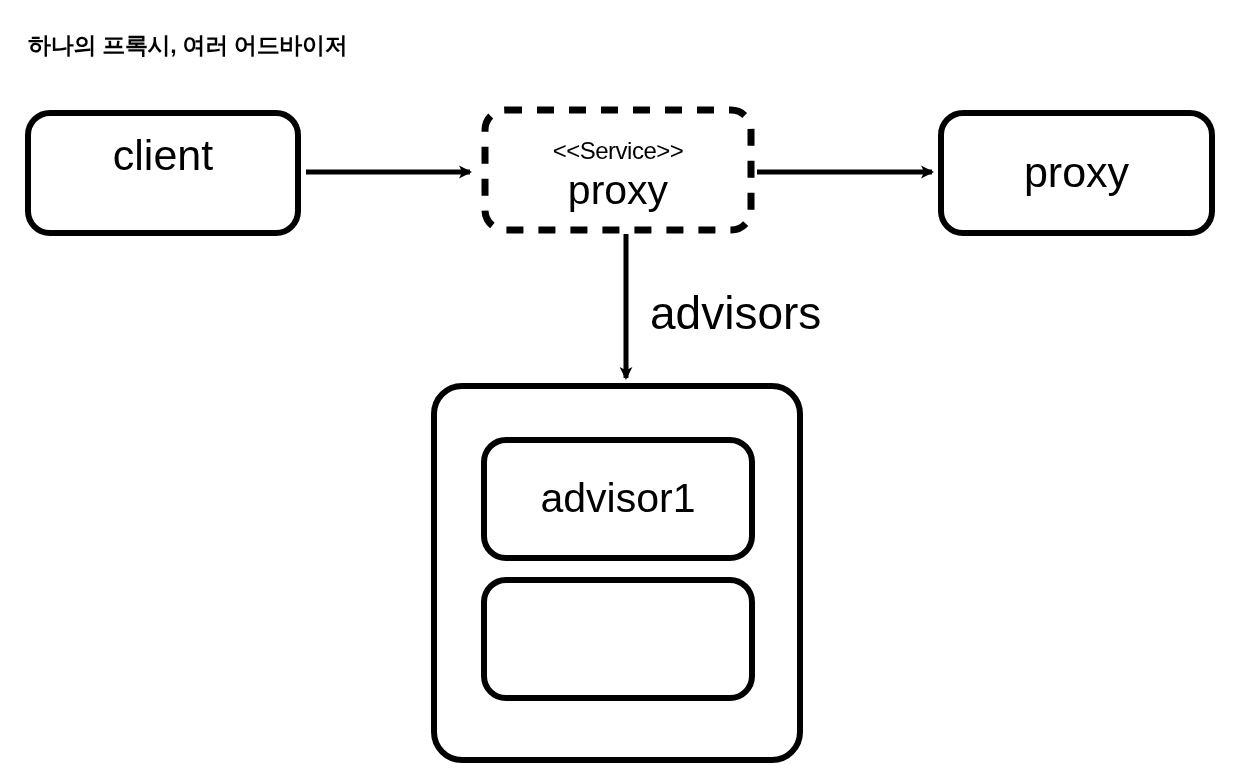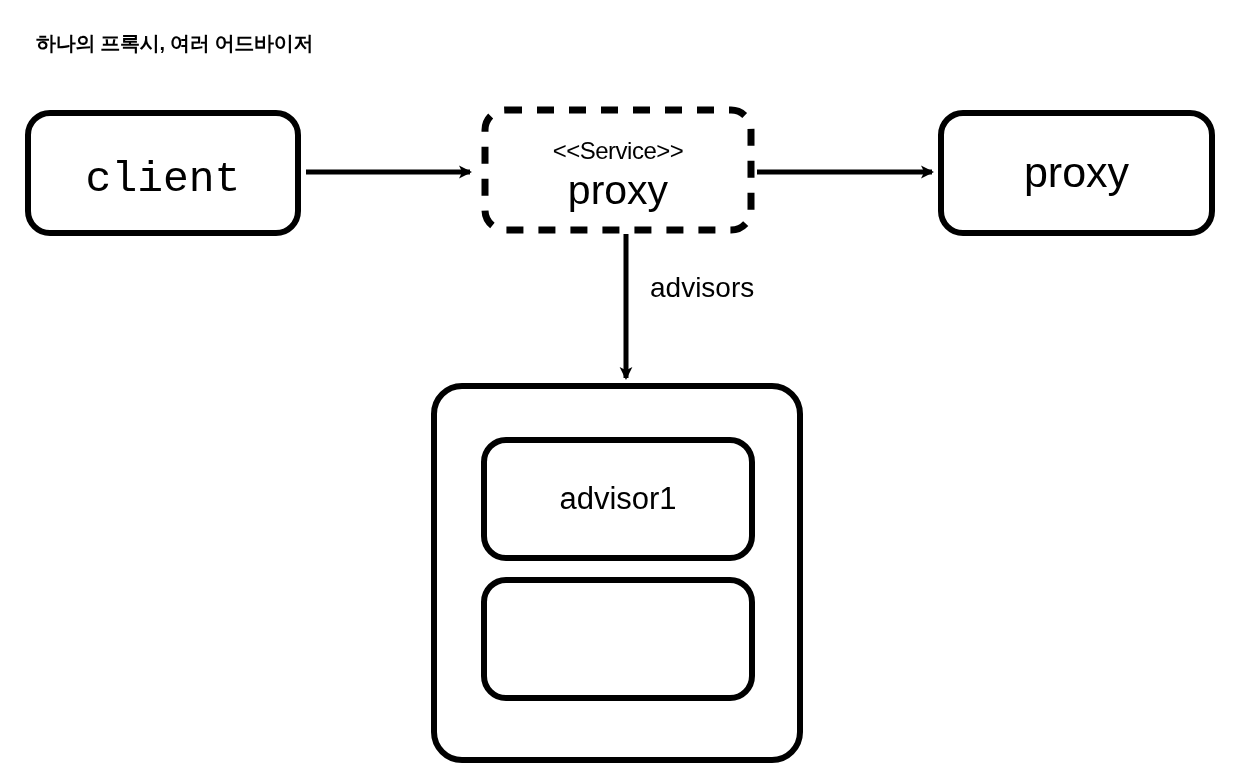--- a/index.html
+++ b/index.html
@@ -29,34 +29,33 @@
     align-items: center;
     justify-content: center;
     flex-direction: column;
     text-align: center;
     color: #000000;
     pointer-events: none;
     line-height: 1.05;
   }
   #title-text {
     position: absolute;
-    left: 36px;
+    left: 28px;
     top: 30px;
-    font-size: 20px;
+    font-size: 23px;
     font-weight: bold;
     letter-spacing: -0.3px;
     white-space: nowrap;
   }
   #client-box-label {
     left: 28px;
-    top: 120px;
+    top: 96px;
     width: 270px;
     height: 120px;
     font-size: 43px;
-    font-family: Liberation Mono, monospace;
   }
   #proxy-box-label {
     left: 485px;
     top: 110px;
     width: 266px;
     height: 120px;
     font-size: 40px;
   }
   #proxy-stereotype-text {
     font-size: 24px;
@@ -71,30 +70,30 @@
   #target-box-label {
     left: 941px;
     top: 113px;
     width: 271px;
     height: 120px;
     font-size: 43px;
   }
   #advisors-edge-label {
     position: absolute;
     left: 650px;
-    top: 272px;
-    font-size: 28px;
+    top: 286px;
+    font-size: 46px;
     white-space: nowrap;
   }
   #advisor1-box-label {
     left: 484px;
     top: 440px;
     width: 268px;
     height: 118px;
-    font-size: 31px;
+    font-size: 41px;
   }
   #advisor2-box-label {
     left: 484px;
     top: 580px;
     width: 268px;
     height: 118px;
     font-size: 41px;
   }
 </style>
 </head>

